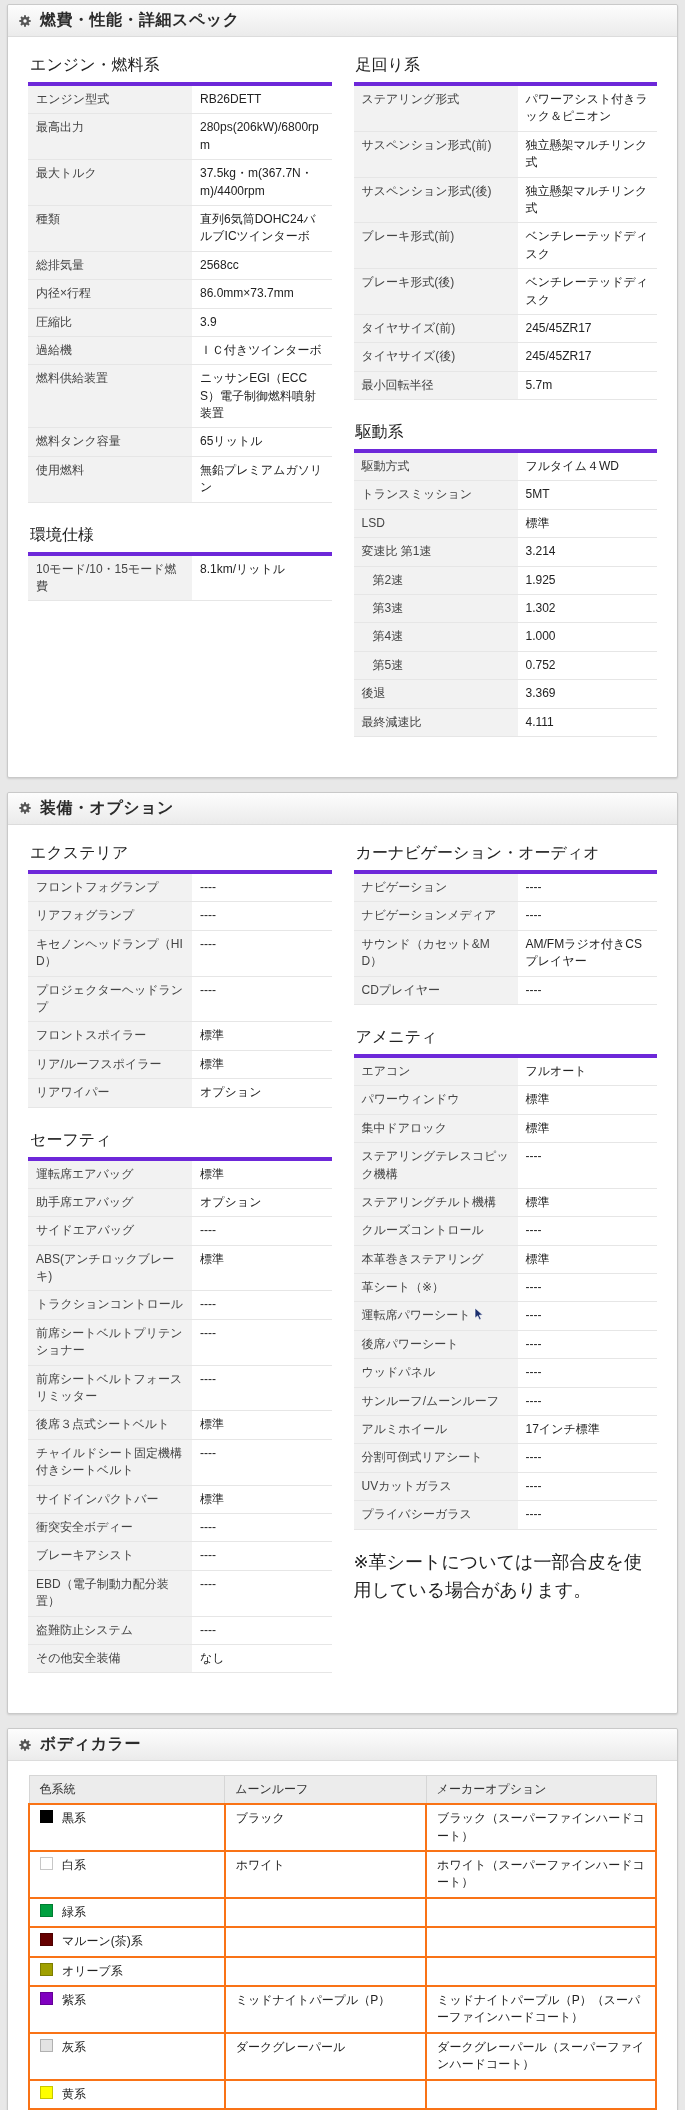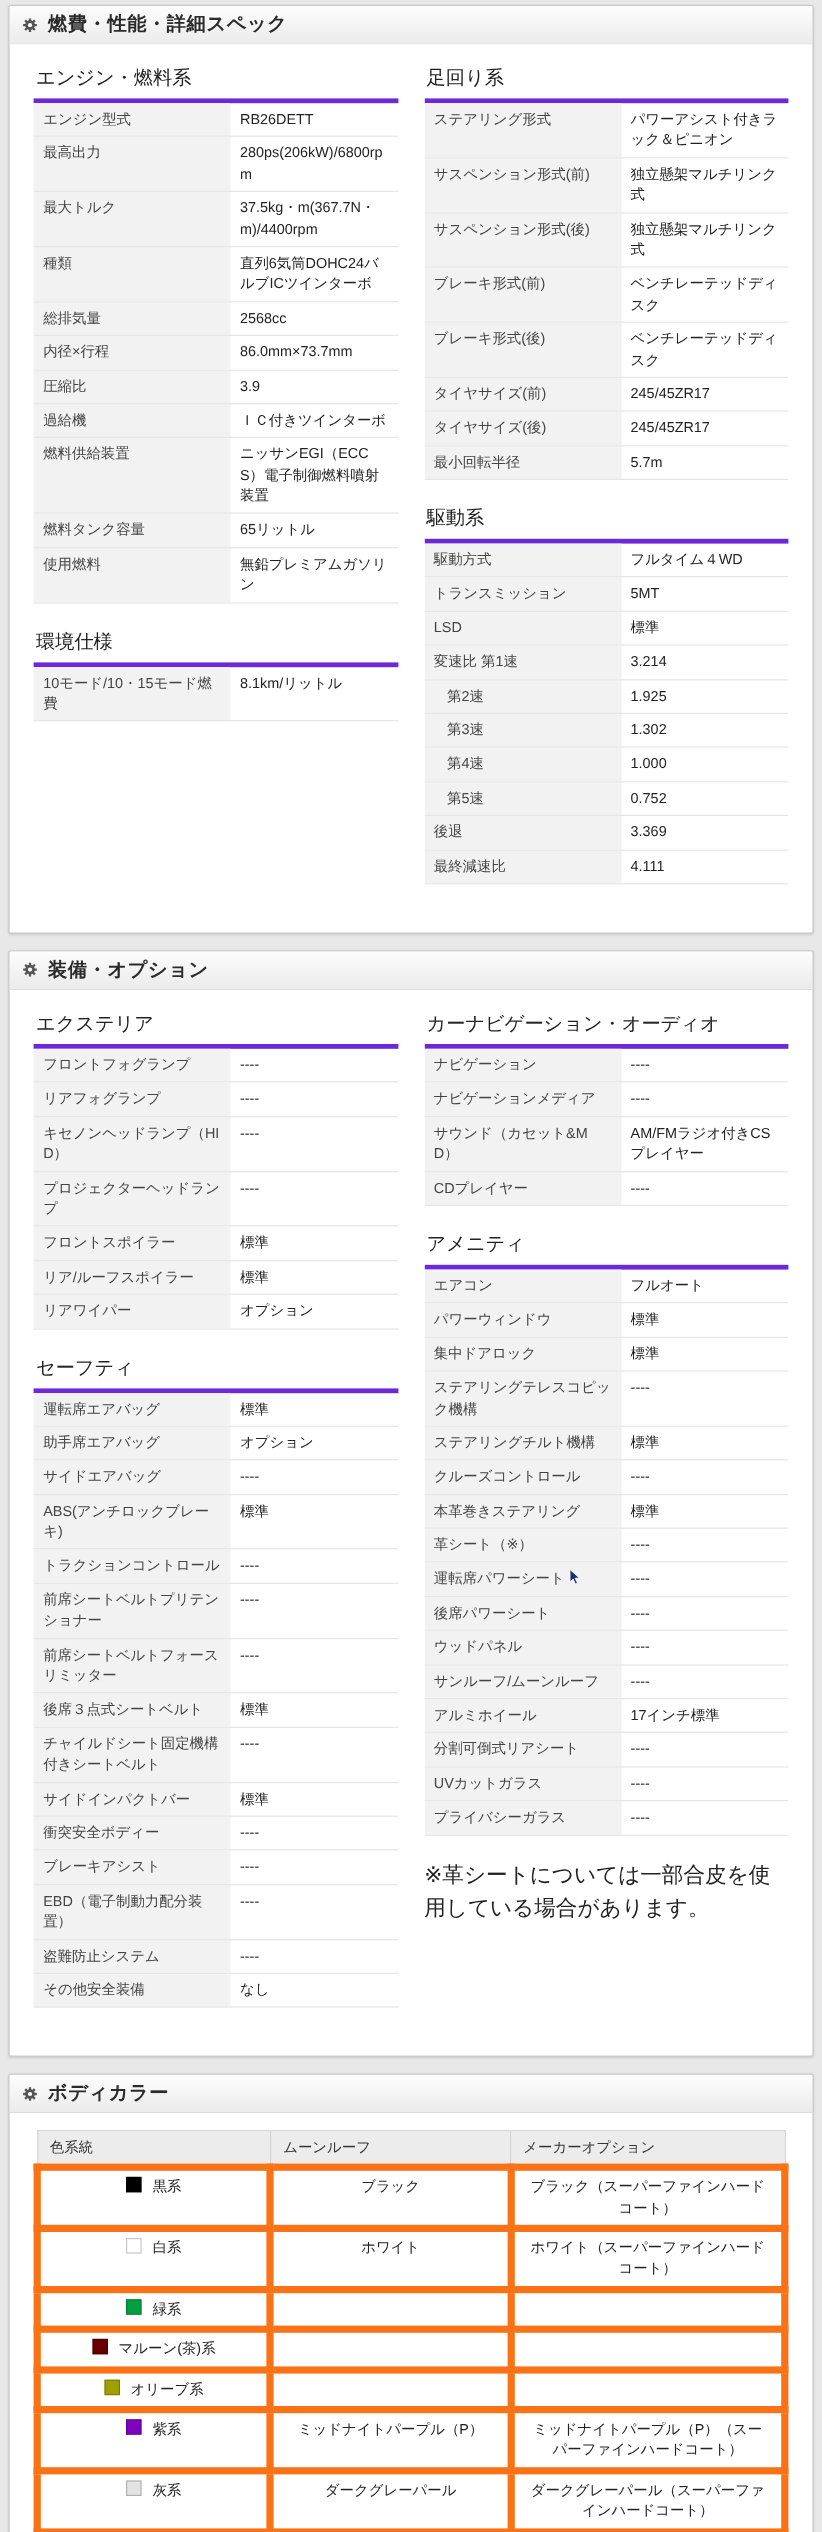--- a/index.html
+++ b/index.html
@@ -44,22 +44,22 @@
   .spec td{color:#222;}
   .spec th.indent{padding-left:19px;}
   .cursor-icon{display:inline-block;margin-left:3px;vertical-align:-2px;}
   .note{font-size:18px;line-height:1.6;margin:16px 0 0 0;color:#222;}
   table.colors{width:100%;border-collapse:collapse;font-size:12px;table-layout:fixed;}
   .colors th{
     background:#ececec;border:1px solid #d6d6d6;font-weight:normal;
     text-align:left;padding:5px 10px;color:#333;
   }
   .colors td{
-    border:6px solid #f97316;padding:5px 10px;vertical-align:top;
-    line-height:1.45;color:#222;word-break:break-all;text-align:center;
+    border:2px solid #f97316;padding:5px 10px;vertical-align:top;
+    line-height:1.45;color:#222;word-break:break-all;
   }
   .colors .w1{width:31%;font-family:Liberation Mono, monospace;} .colors .w2{width:32%;} .colors .w3{width:37%;}
   .swatch{
     display:inline-block;width:11px;height:11px;
     border:1px solid rgba(0,0,0,.22);margin-right:9px;vertical-align:-1px;
     background:#fff;
   }
 </style>
 </head>
 <body>

